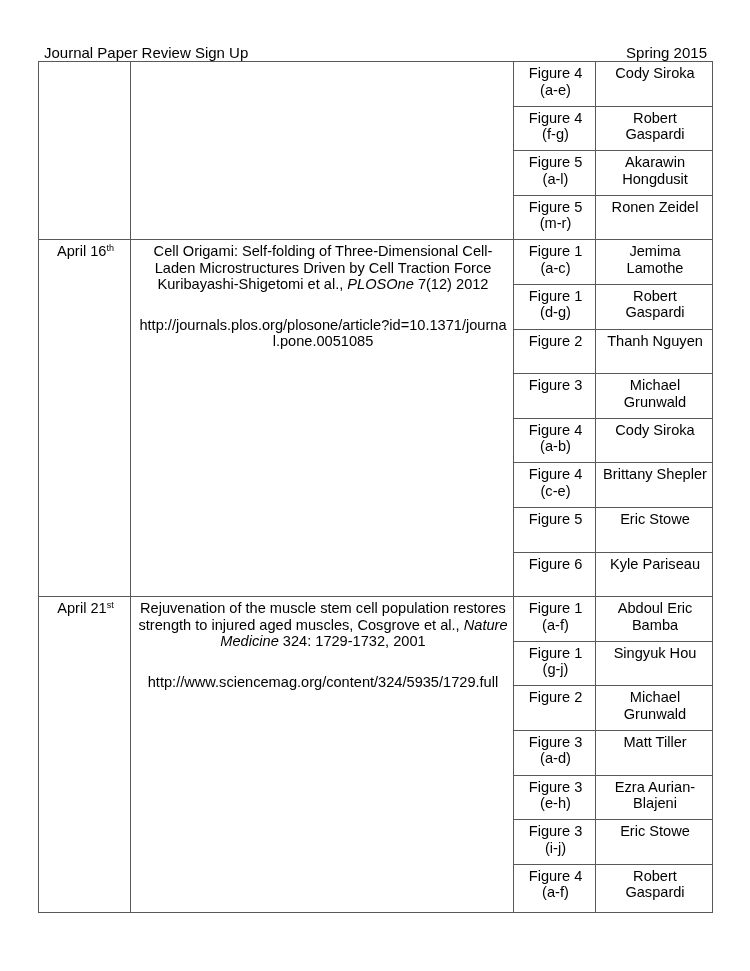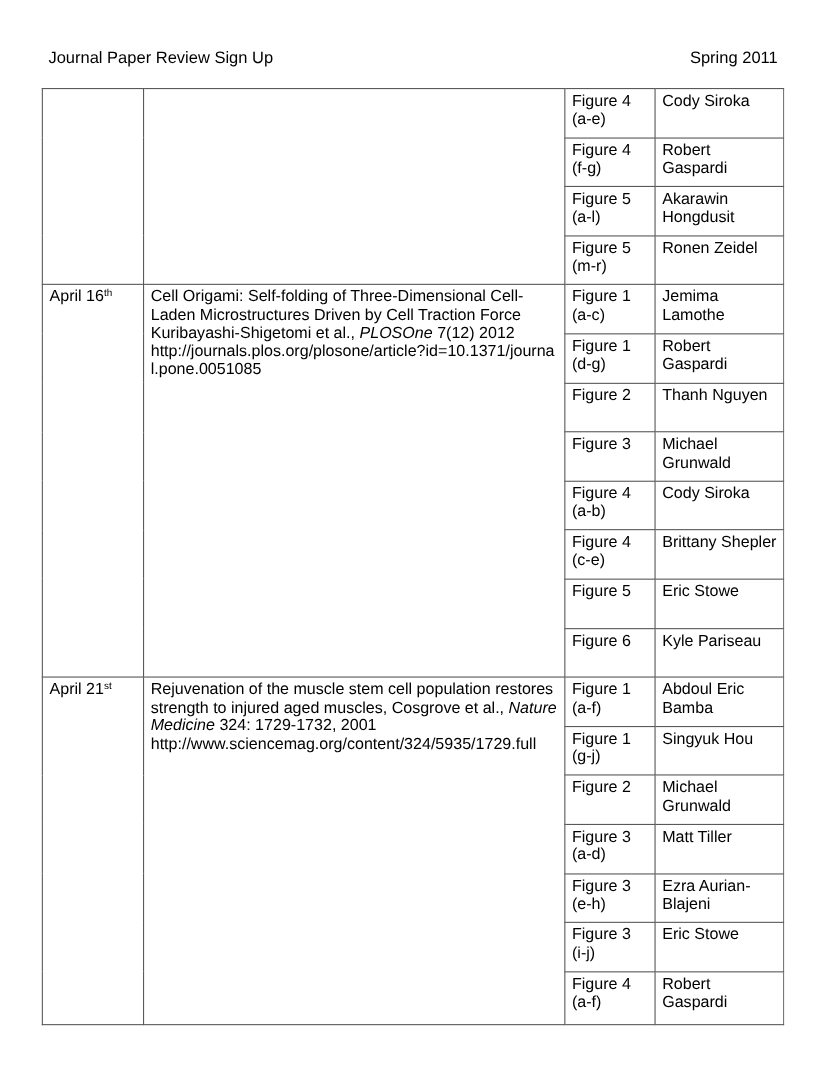--- a/index.html
+++ b/index.html
@@ -22,58 +22,60 @@
     left: 44px;
     width: 663px;
     display: flex;
     justify-content: space-between;
     font-size: 15px;
     line-height: 17px;
     white-space: nowrap;
   }
   table.signup {
     position: absolute;
-    top: 80px;
+    top: 61px;
     left: 38px;
     border-collapse: collapse;
     table-layout: fixed;
     width: 674px;
     font-size: 14.6px;
     line-height: 16.5px;
+    text-align: center;
   }
   table.signup td {
     border: 1px solid #595959;
     vertical-align: top;
     padding: 3px 4px 2px 6px;
     overflow: hidden;
   }
   table.signup tr { height: 44.6px; }
   table.signup tr.last-row { height: 48px; }
   td.date-cell { padding-left: 7px; white-space: nowrap; margin-left: 16px; }
   td.date-cell sup {
     font-size: 9px;
     line-height: 0;
     vertical-align: 5px;
   }
   td.paper-cell { padding-left: 8px; padding-right: 4px; }
   td.paper-cell .italic { font-style: italic; margin-top: 16px; }
   td.paper-cell .paper-url {
     word-break: break-all;
     overflow-wrap: break-word;
+    margin-top: 24px;
   }
   td.figure-cell { padding-left: 5px; padding-right: 2px; }
   td.reviewer-cell { padding-left: 6px; padding-right: 12px; }
 </style>
 </head>
 <body>
 
 <div class="page">
   <div class="doc-header">
     <span>Journal Paper Review Sign Up</span>
-    <span>Spring 2011</span>
+    <span>Spring 2015</span>
   </div>
   <table class="signup">
     <colgroup>
       <col style="width:92px">
       <col style="width:383px">
       <col style="width:82px">
       <col style="width:117px">
     </colgroup>
     <tbody>
         <tr>

